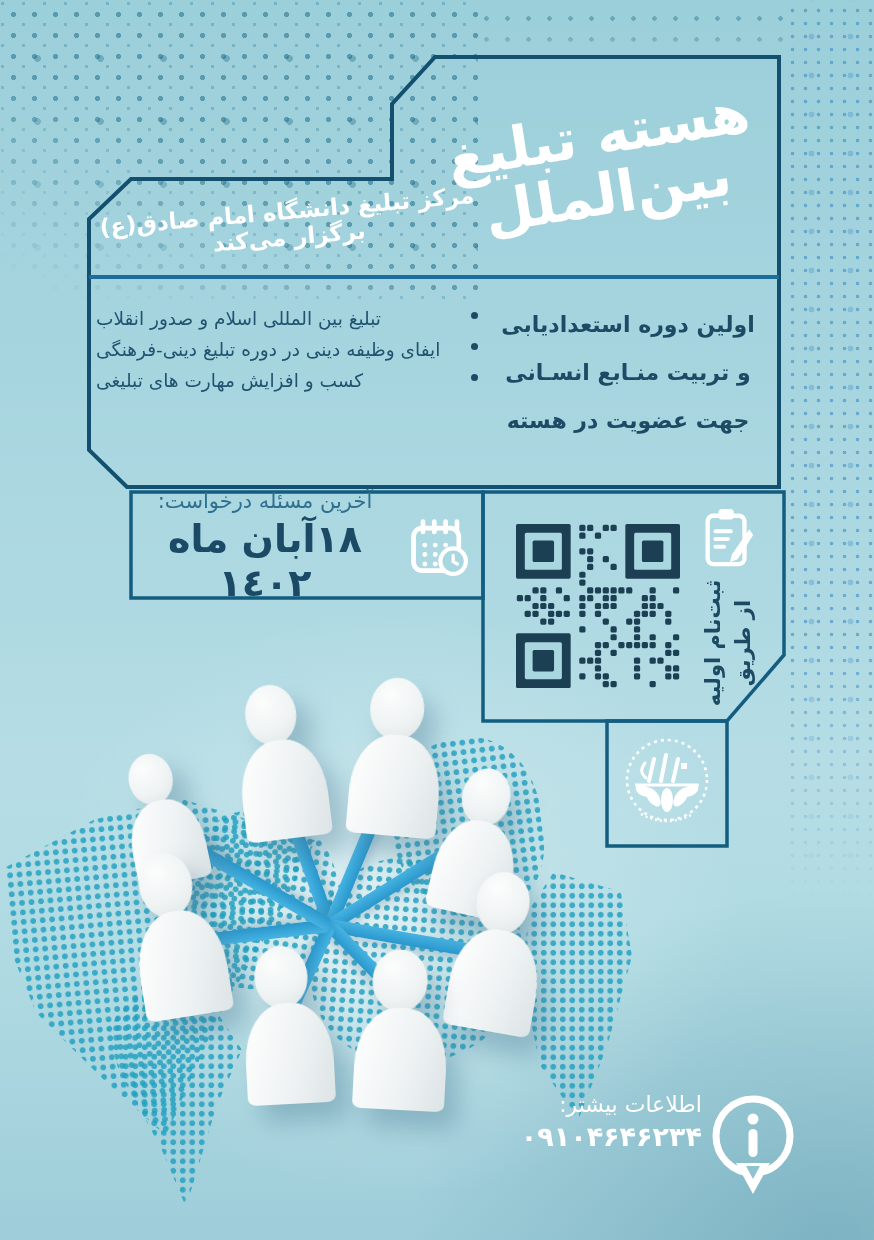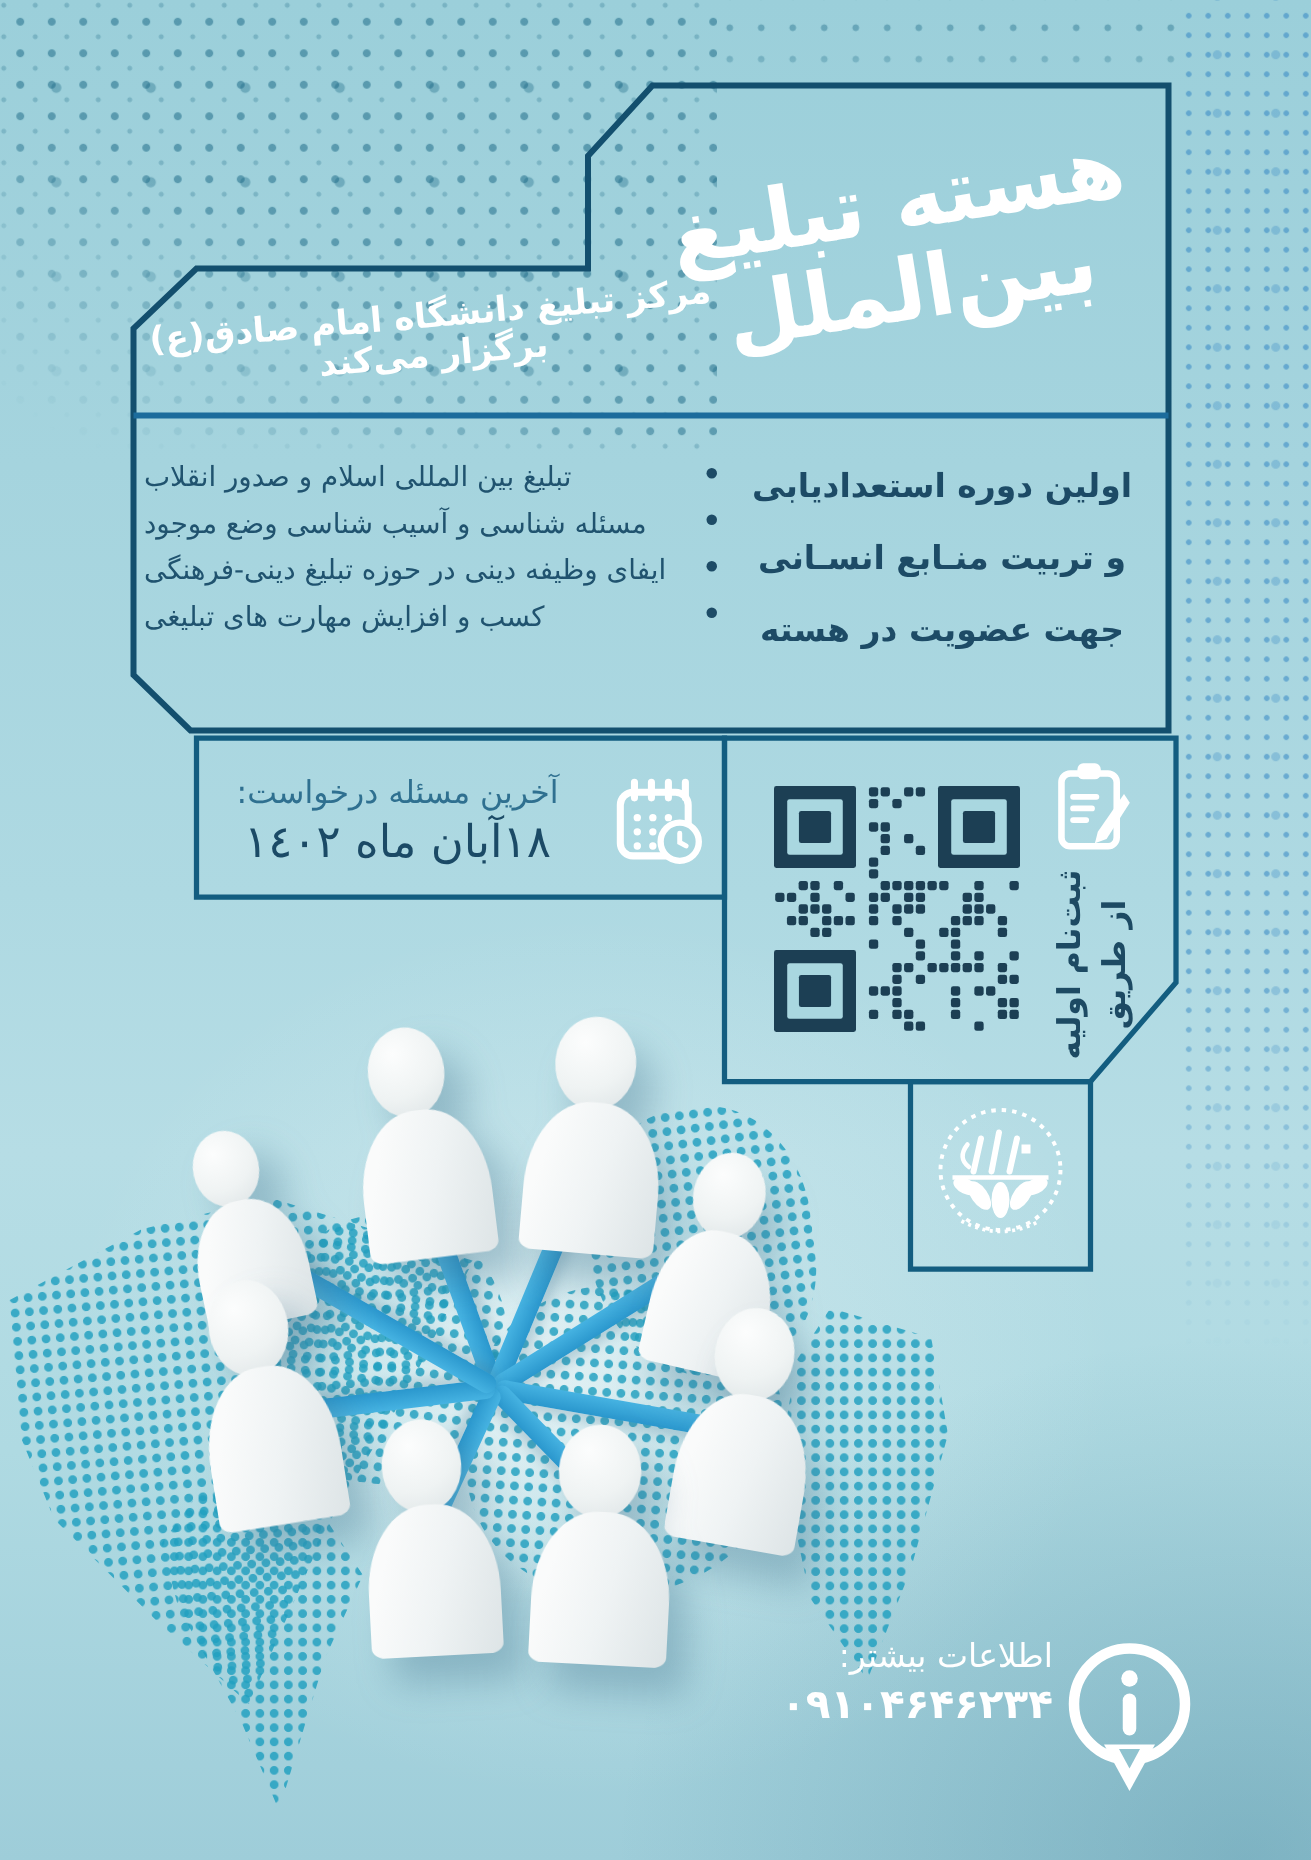--- a/index.html
+++ b/index.html
@@ -63,21 +63,21 @@
     color:#1d4b66;font-weight:bold;font-size:22px;line-height:48px;}
   .bullets{left:96px;top:303px;width:382px;z-index:9;color:#20536f;
     font-size:18.5px;line-height:31px;}
   .bullets .li{display:flex;align-items:baseline;justify-content:space-between;gap:10px;}
   .bullet-dot{width:7px;height:7px;border-radius:50%;background:#1d4b66;flex:0 0 auto;
     position:relative;top:-3px;align-self:center;}
   .deadline{left:142px;top:502px;width:330px;height:90px;z-index:9;
     display:flex;align-items:center;justify-content:flex-start;gap:18px;}
   .deadline-texts{flex:1;text-align:center;}
   .deadline-label{color:#2f7090;font-size:21px;}
-  .deadline-date{color:#1b4a66;font-size:30px;font-weight:normal;margin-top:4px;}
+  .deadline-date{color:#1b4a66;font-size:38px;font-weight:bold;margin-top:4px;}
   .qr-wrap{left:516px;top:524px;z-index:9;}
   .reg-label{left:648px;top:568px;width:160px;height:150px;z-index:9;
     display:flex;align-items:center;justify-content:center;}
   .reg-label .inner{transform:rotate(-90deg);white-space:nowrap;text-align:center;
     color:#1d4a63;font-weight:bold;font-size:21px;line-height:30px;}
   .contact{right:172px;top:1092px;width:280px;z-index:9;text-align:right;color:#fff;}
   .contact .lbl{font-size:22px;}
   .contact .handle{font-size:26px;font-weight:bold;direction:ltr;margin-top:6px;}
   .contact .phone{font-size:27px;font-weight:bold;letter-spacing:1px;margin-top:4px;text-align:right;}
   svg{display:block;}
@@ -161,25 +161,21 @@
     <div>جهت عضویت در هسته</div>
   </div>
 
   <div class="abs bullets rtl">
     <div class="li">
         <span class="bullet-dot"></span>
         <span>تبلیغ بین المللی اسلام و صدور انقلاب</span>
       </div>
     <div class="li">
         <span class="bullet-dot"></span>
-        <span>مسئله شناسی و آسیب شناسی وضع موجود</span>
-      </div>
-    <div class="li">
-        <span class="bullet-dot"></span>
-        <span>ایفای وظیفه دینی در حوزه تبلیغ دینی-فرهنگی</span>
+        <span>ایفای وظیفه دینی در دوره تبلیغ دینی-فرهنگی</span>
       </div>
     <div class="li">
         <span class="bullet-dot"></span>
         <span>کسب و افزایش مهارت های تبلیغی</span>
       </div>
   </div>
 
   <div class="abs deadline rtl">
     <svg width="66" height="66" viewBox="0 0 70 70" fill="none">
       <rect x="8" y="15" width="48" height="45" rx="9" stroke="#fff" stroke-width="5"></rect>

